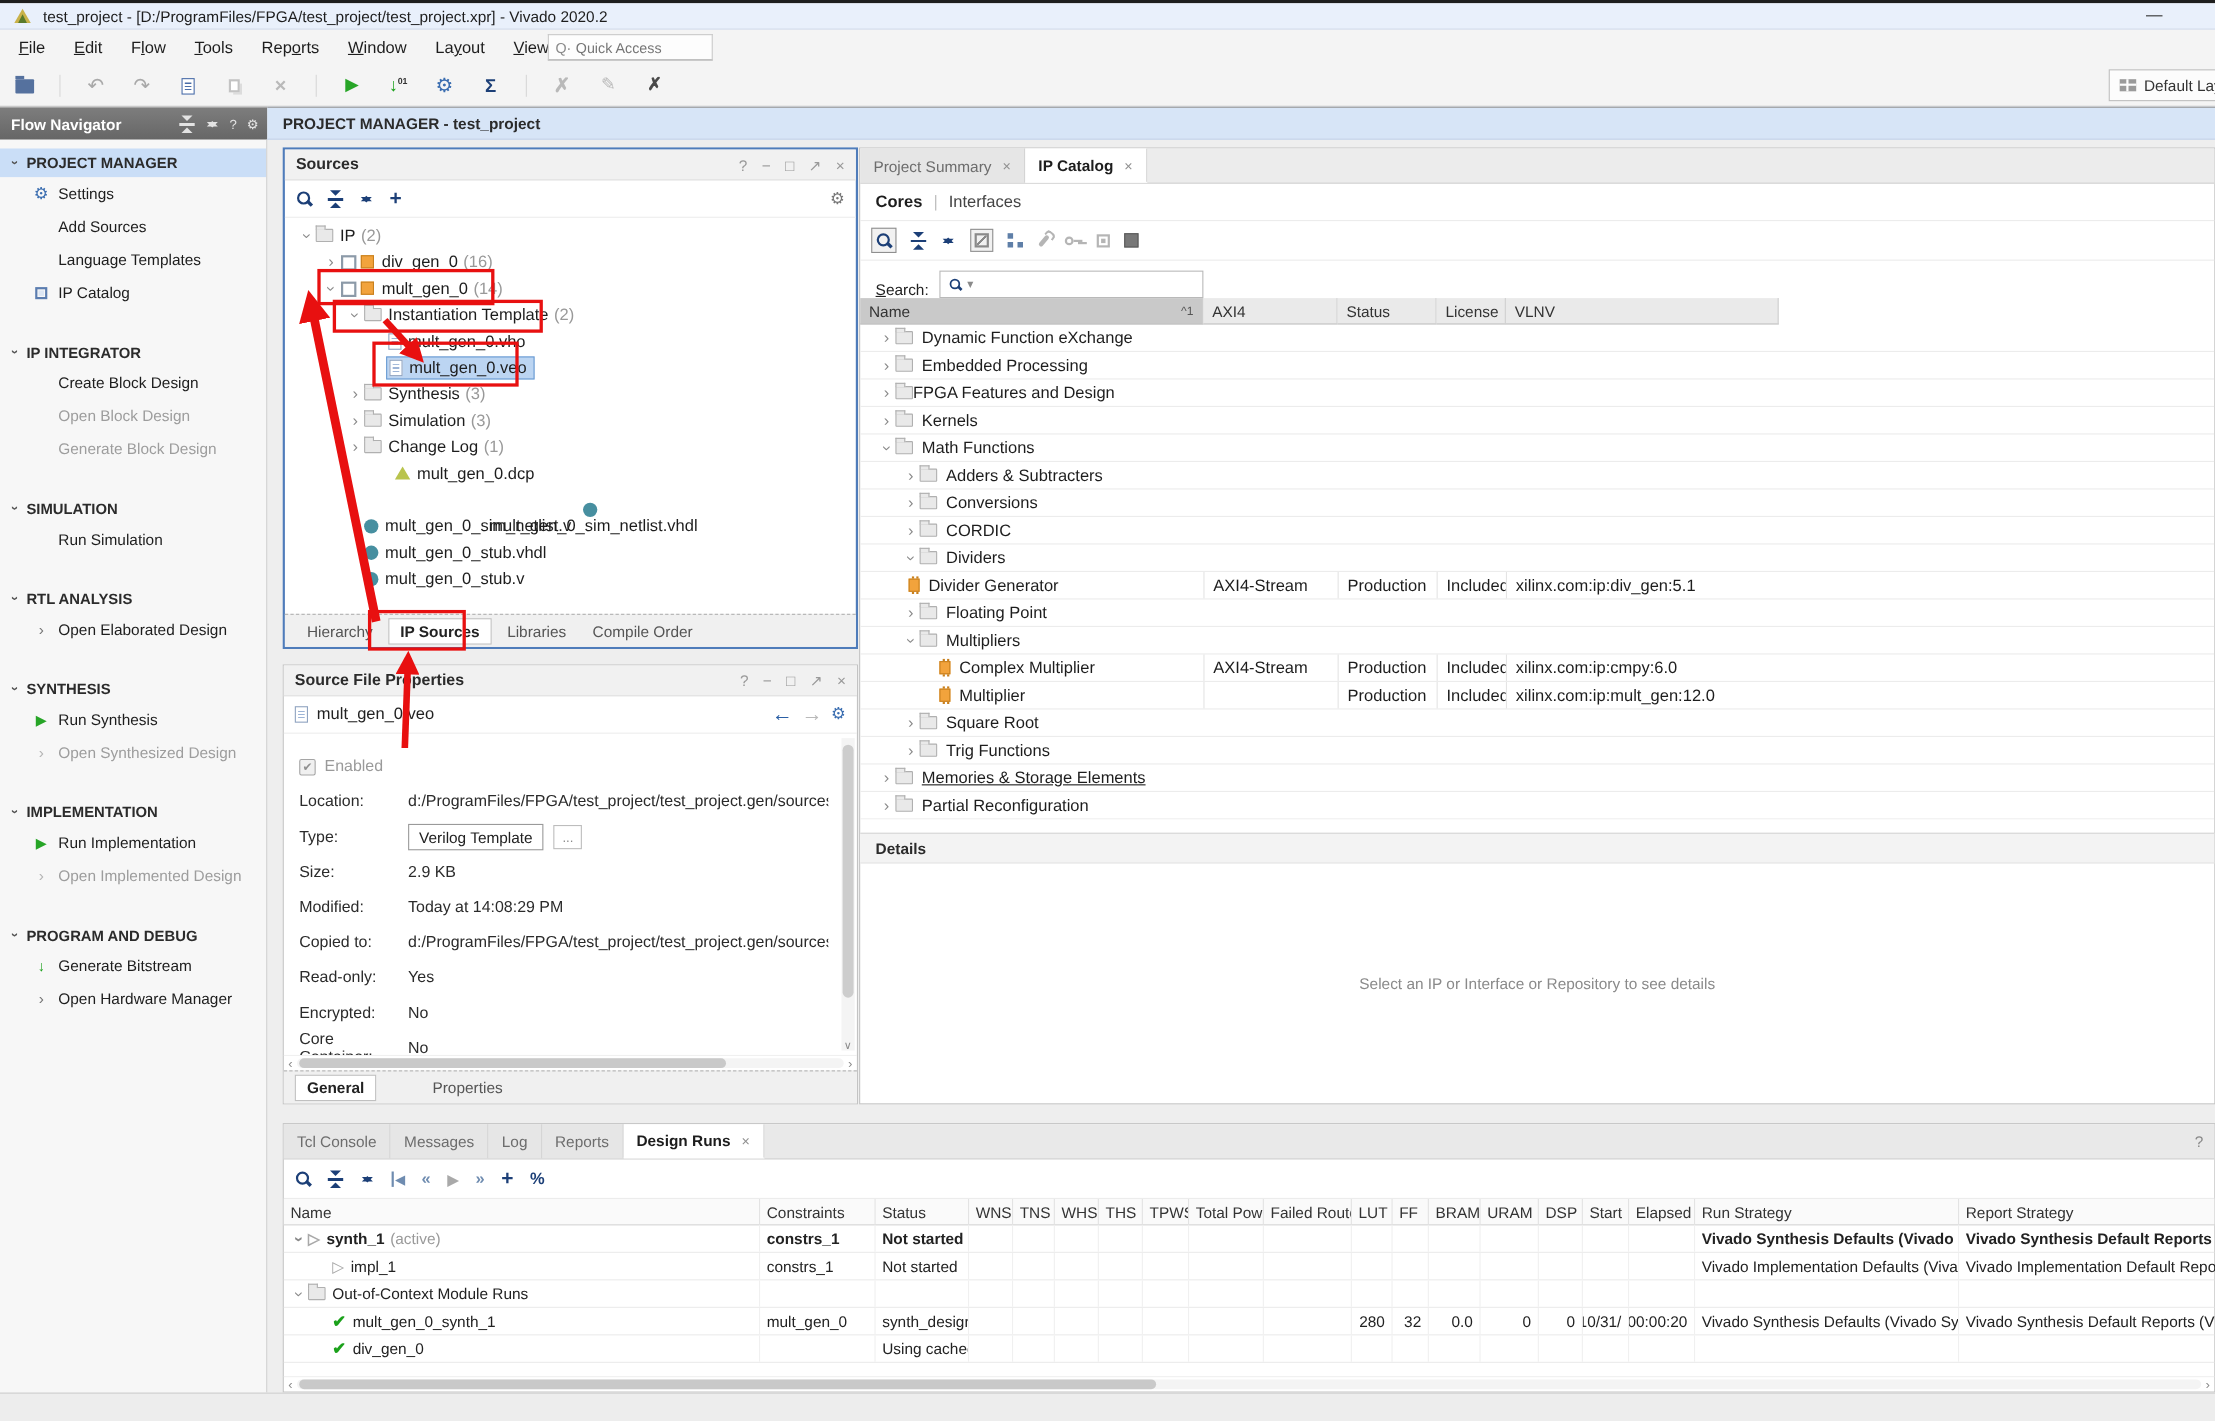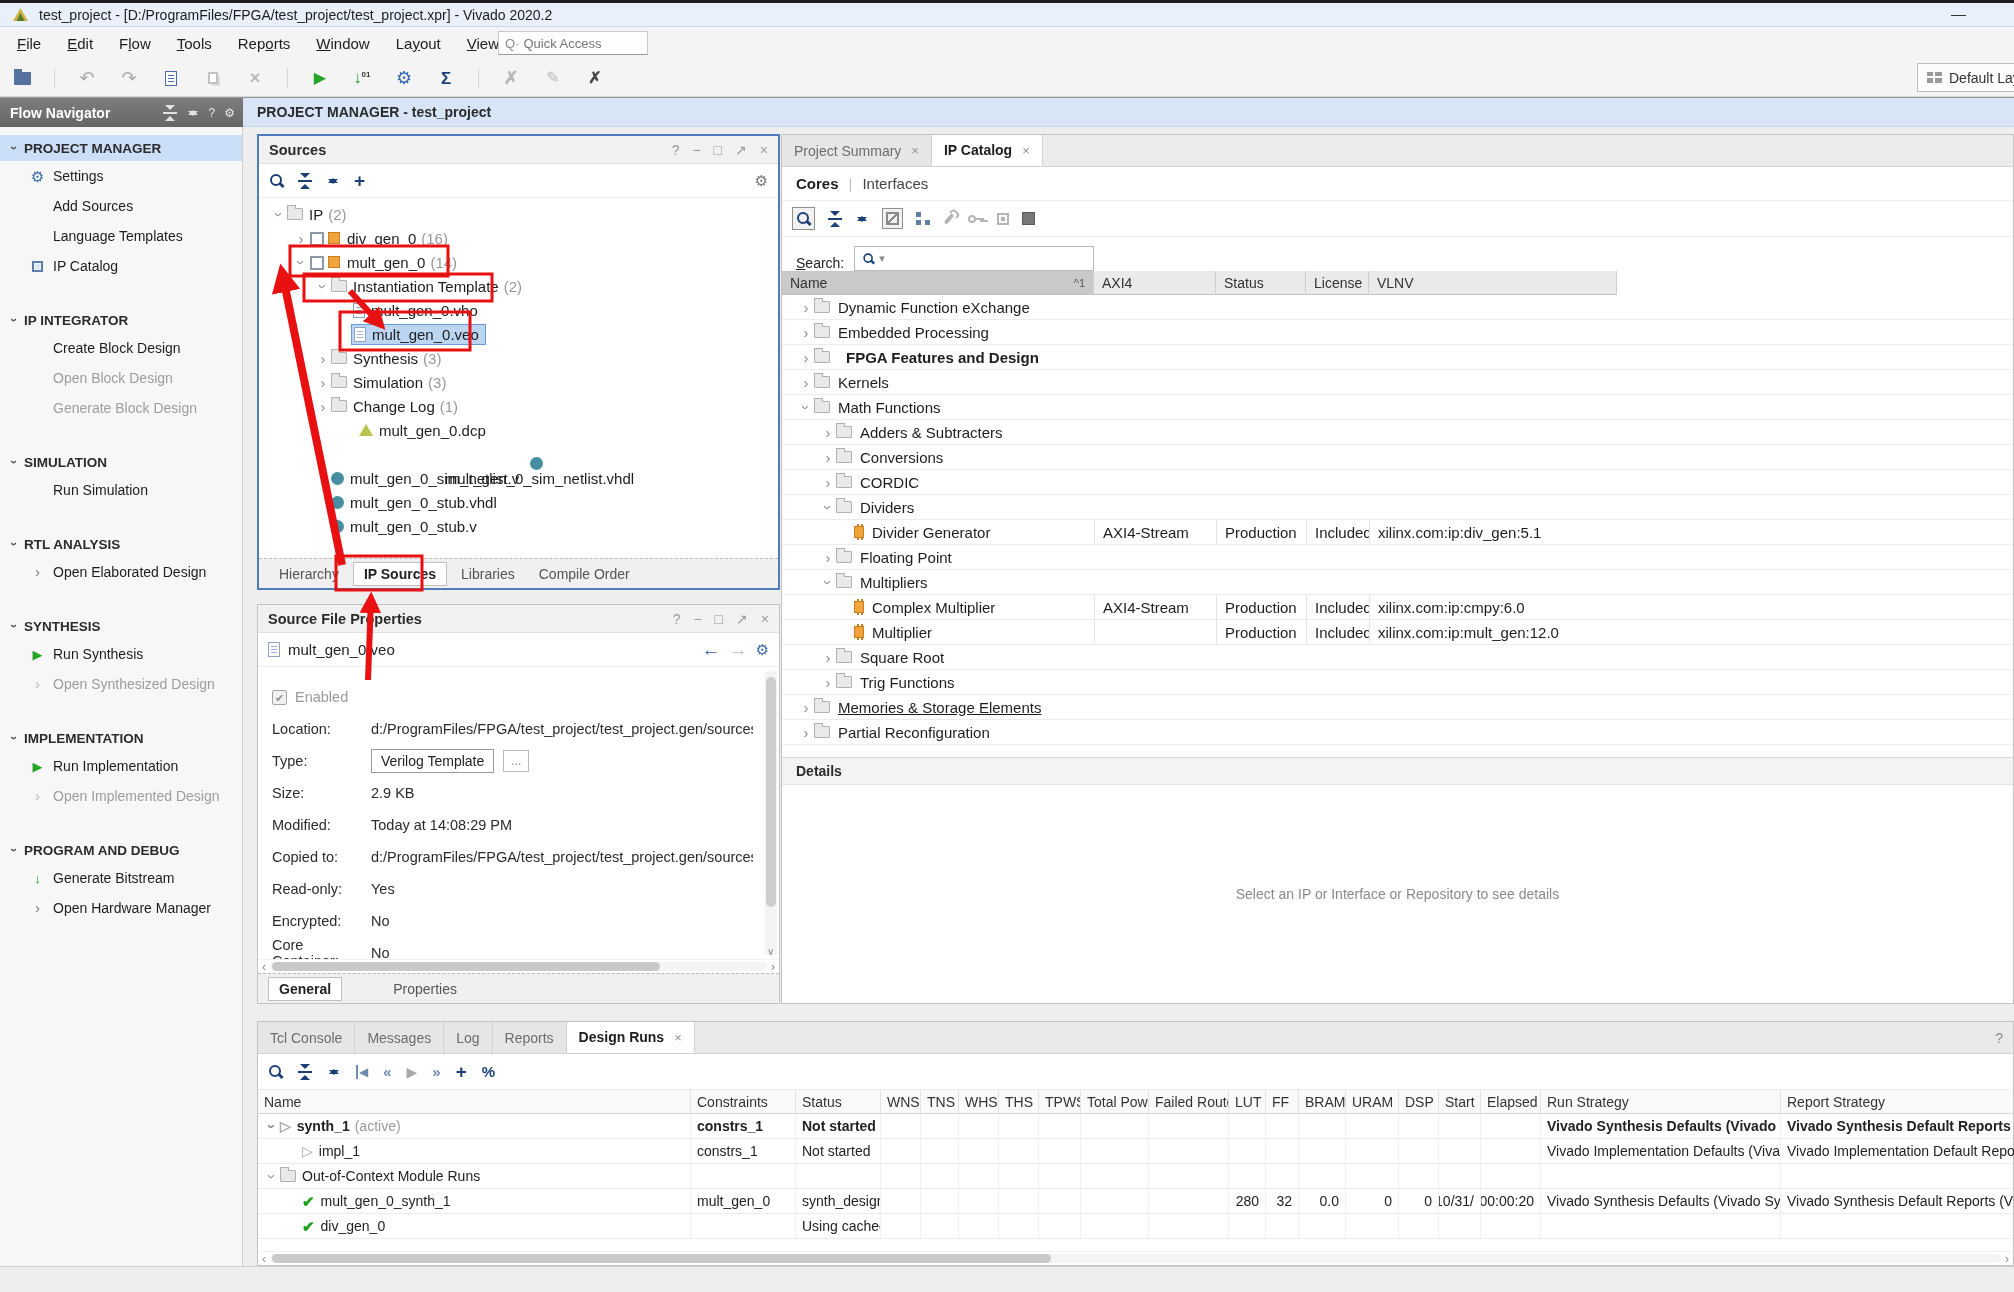--- a/index.html
+++ b/index.html
@@ -659,21 +659,21 @@
         </div>
         <div class="cell" style="border-left: none;"></div>
         <div class="cell" style="border-left: none;"></div>
         <div class="cell" style="border-left: none;"></div>
         <div class="cell" style="border-left: none;"></div>
       </div>
       <div class="cat-row cat-grid">
         <div class="nc" style="padding-left: 16px;">
           <span class="car">›</span>
           <span class="icon i-folder"></span>
-          <span class="lbl" style="margin-left: 16px; font-weight: bold;">FPGA Features and Design</span>
+          <span class="lbl" style="margin-left: 0;">FPGA Features and Design</span>
         </div>
         <div class="cell" style="border-left: none;"></div>
         <div class="cell" style="border-left: none;"></div>
         <div class="cell" style="border-left: none;"></div>
         <div class="cell" style="border-left: none;"></div>
       </div>
       <div class="cat-row cat-grid">
         <div class="nc" style="padding-left: 16px;">
           <span class="car">›</span>
           <span class="icon i-folder"></span>
@@ -733,21 +733,21 @@
           <span class="car open">›</span>
           <span class="icon i-folder"></span>
           <span class="lbl" style="margin-left: 8px;">Dividers</span>
         </div>
         <div class="cell" style="border-left: none;"></div>
         <div class="cell" style="border-left: none;"></div>
         <div class="cell" style="border-left: none;"></div>
         <div class="cell" style="border-left: none;"></div>
       </div>
       <div class="cat-row cat-grid leaf">
-        <div class="nc" style="padding-left: 60px;">
+        <div class="nc" style="padding-left: 32px;">
           <span style="width: 12px; display: inline-block;"></span>
           <span class="icon i-chip-orange"></span>
           <span class="lbl" style="margin-left: 8px;">Divider Generator</span>
         </div>
         <div class="cell">AXI4-Stream</div>
         <div class="cell">Production</div>
         <div class="cell">Included</div>
         <div class="cell">xilinx.com:ip:div_gen:5.1</div>
       </div>
       <div class="cat-row cat-grid">

